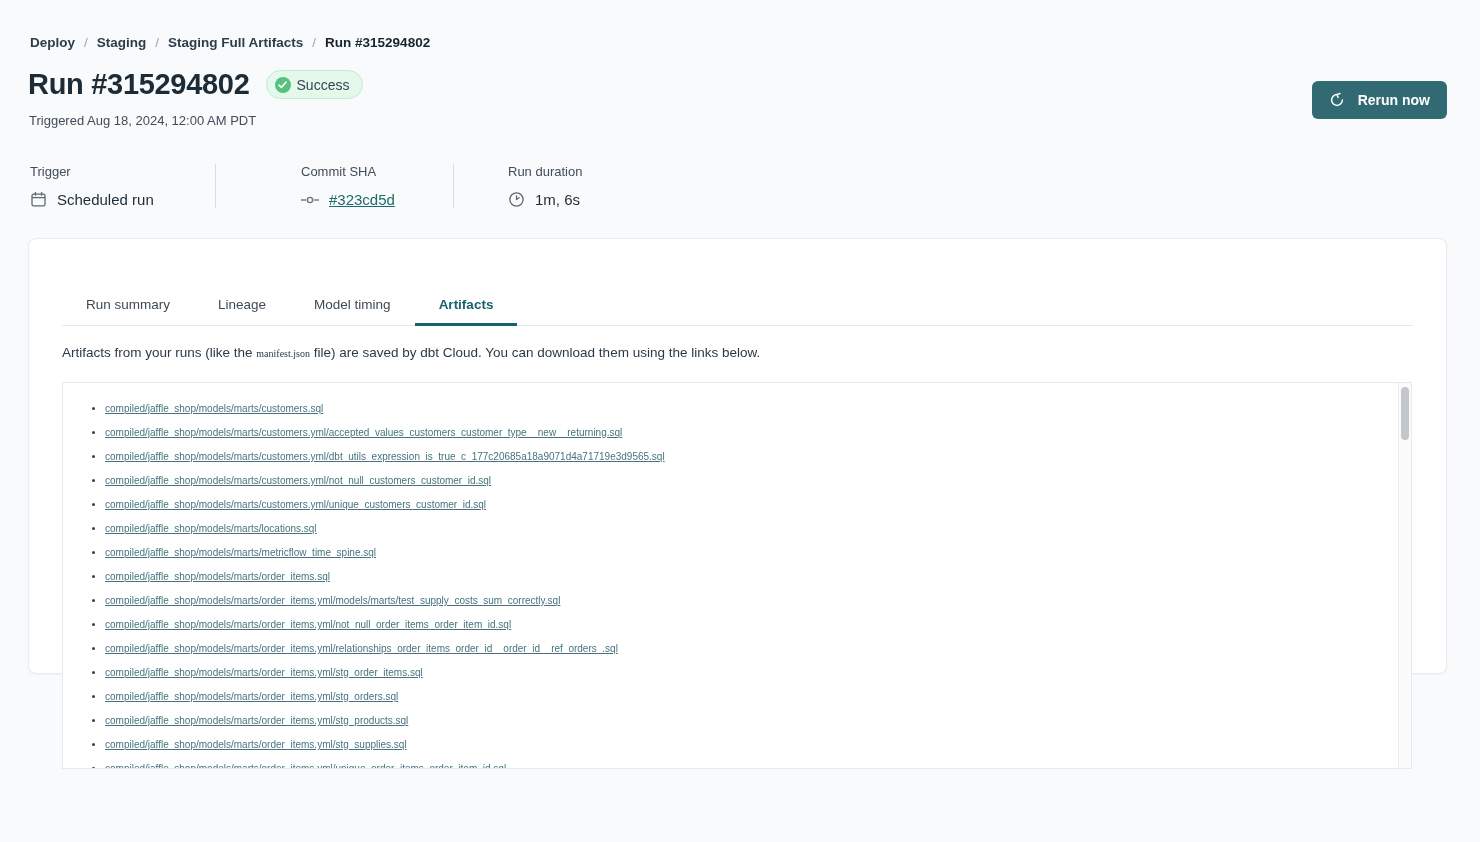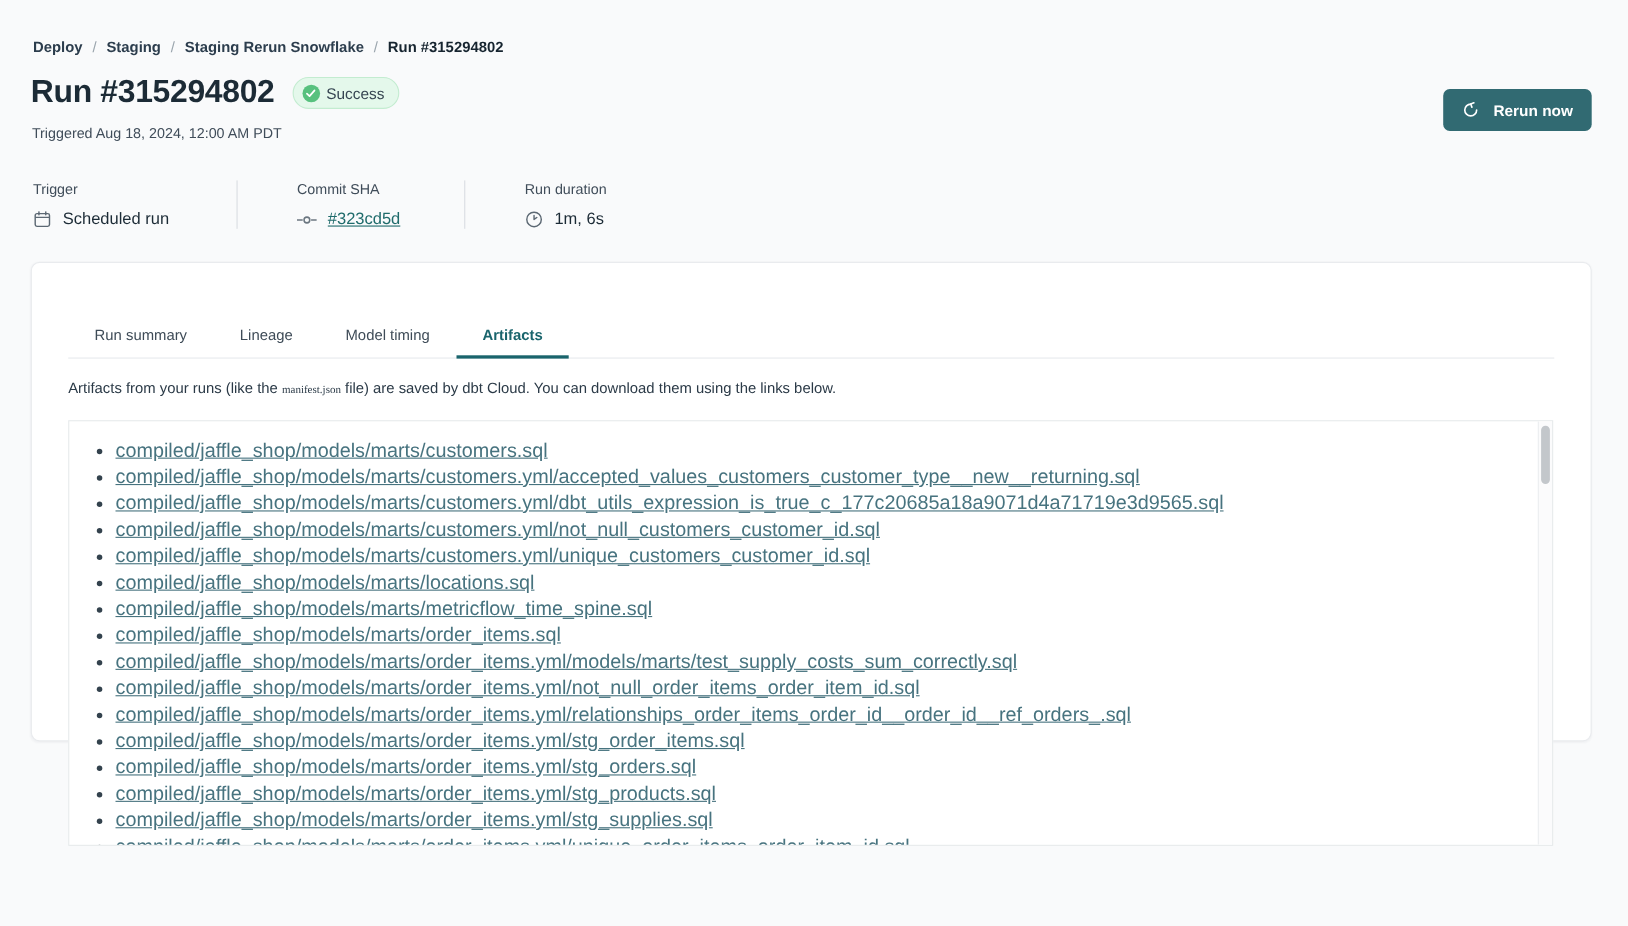--- a/index.html
+++ b/index.html
@@ -59,21 +59,21 @@
     display:flex; align-items:stretch;gap:32px;
   }
   .meta-col { display:flex; flex-direction:column; gap:12px; }
   .meta-col .label { font-size:13px; color:#404d5a; }
   .meta-value {
     display:flex; align-items:center; gap:10px;
     font-size:15px; color:#1c2b36;
   }
   .meta-divider { width:1px; background:#d9dde1; margin:0 22px; }
   .meta-col.c1 { width:131px; }
-  .meta-col.c2 { width:98px; }
+  .meta-col.c2 { width:98px;margin-left:31px; }
   .commit-link { color:#1f6b6b; text-decoration:underline; cursor:pointer; font-size:15px; }
 
   
   .card {
     position:absolute; left:28px; top:238px;
     width:1419px; height:436px;
     background:#ffffff; border:1px solid #e9ebee; border-radius:8px;
     box-shadow:0 1px 2px rgba(16,24,40,0.04);
   }
   .tabs {
@@ -100,21 +100,21 @@
   .list-box {
     position:absolute; left:33px; top:143px; 
     width:1350px; height:387px;
     border:1px solid #e7eaec; background:#ffffff;
     overflow:hidden;
   }
   .list-box ul {
     margin:0; padding:14px 20px 0 42px; list-style:disc;
   }
   .list-box li {
-    line-height:24px; font-size:18px; color:#33424d;
+    line-height:24px; font-size:10px; color:#33424d;
   }
   .artifact-link {
     color:#47737f; text-decoration:underline; cursor:pointer;
   }
   .scrollbar {
     position:absolute; top:0; right:0; bottom:0; width:13px;
     background:#fbfbfc; border-left:1px solid #eceef0;
   }
   .scroll-thumb {
     position:absolute; top:4px; left:2px; width:8px; height:53px;
@@ -124,21 +124,21 @@
   svg { display:block; }
 </style>
 </head>
 <body>
 
 <nav class="breadcrumb">
   <span class="crumb">Deploy</span>
   <span class="sep">/</span>
   <span class="crumb">Staging</span>
   <span class="sep">/</span>
-  <span class="crumb">Staging Rerun Snowflake</span>
+  <span class="crumb">Staging Full Artifacts</span>
   <span class="sep">/</span>
   <span class="crumb current">Run #315294802</span>
 </nav>
 
 <div class="title-row">
   <h1 class="page-title">Run #315294802</h1>
   <span class="status-badge">
     <span class="check-circle">
       <svg width="9" height="8" viewBox="0 0 9 8">
           <path d="M1 4.2 L3.4 6.4 L8 1.2" fill="none" stroke="#ffffff" stroke-width="1.6" stroke-linecap="round" stroke-linejoin="round"></path>

